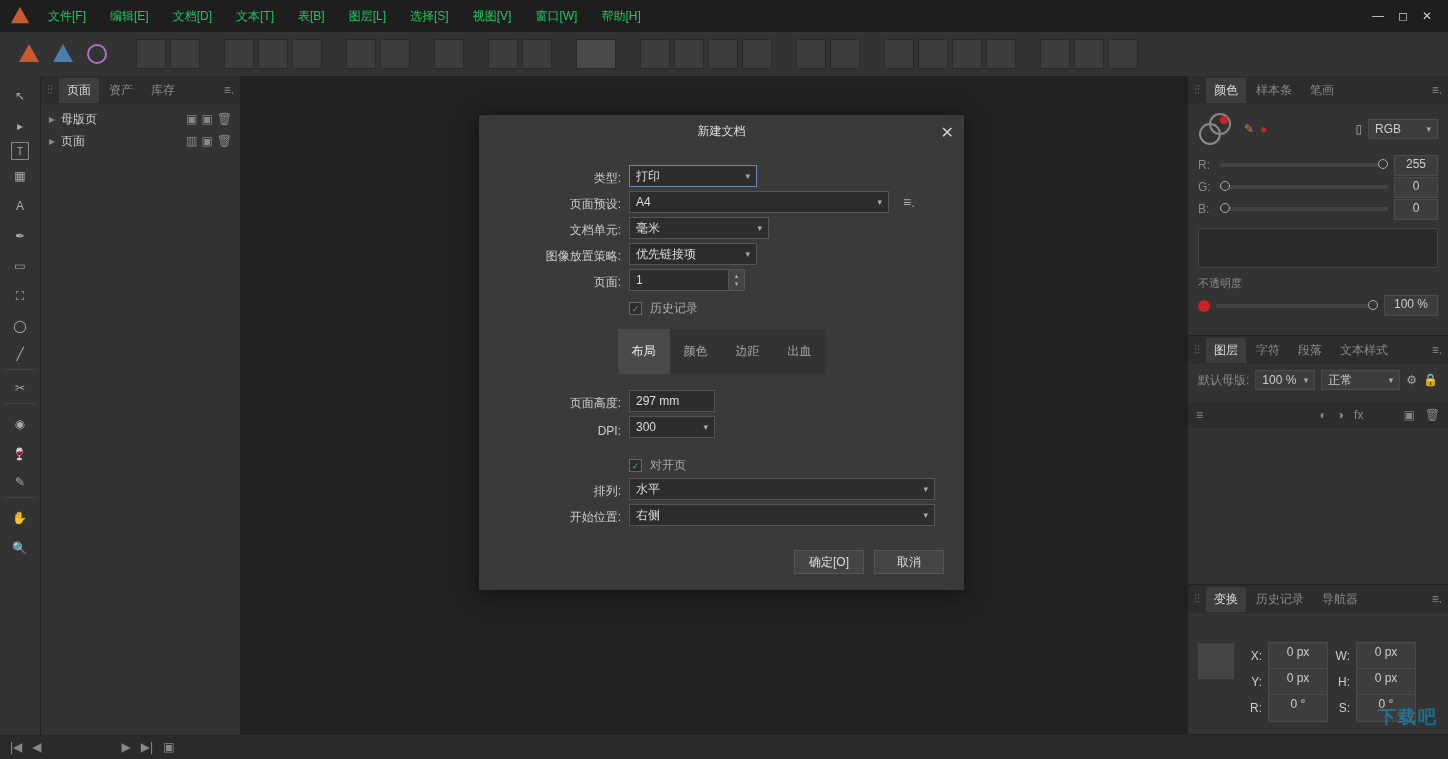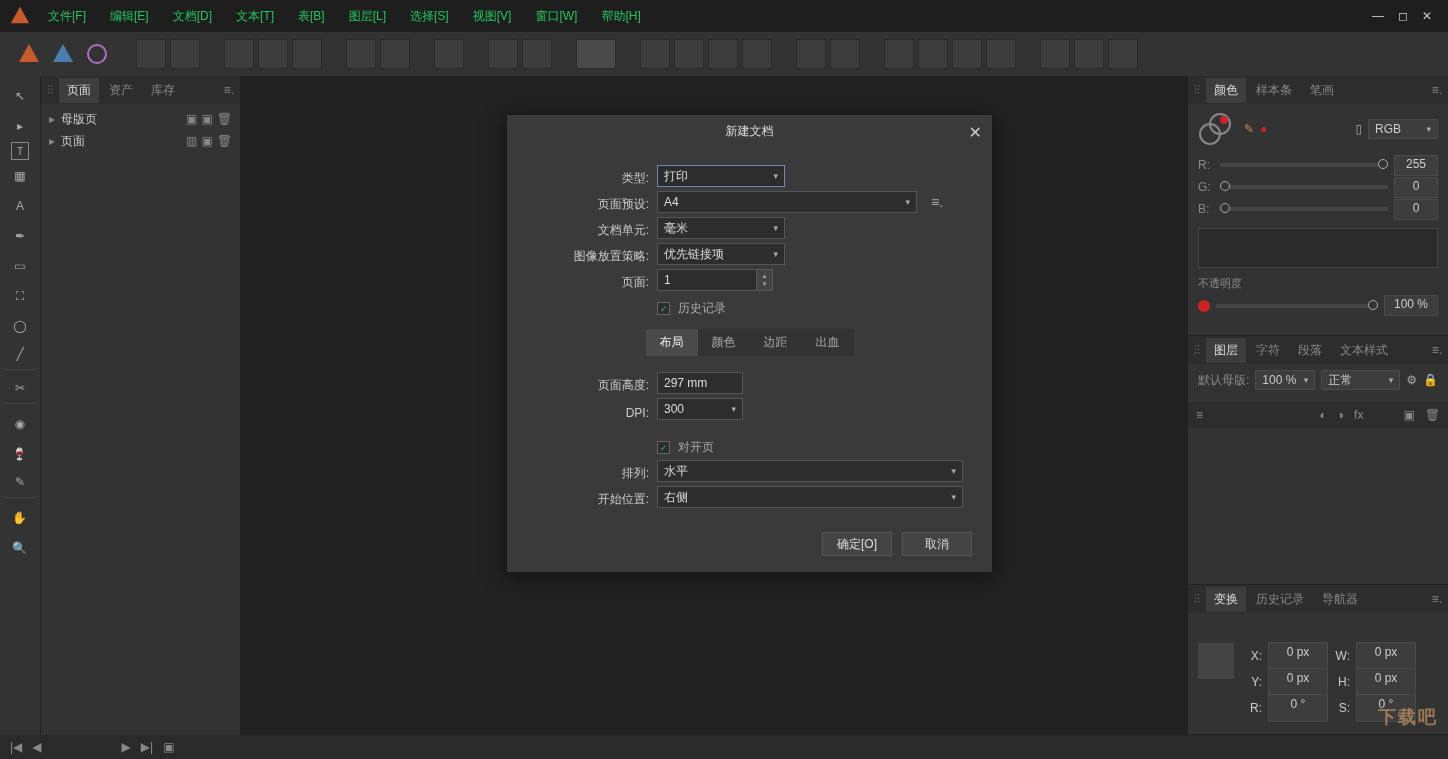--- a/index.html
+++ b/index.html
@@ -67,43 +67,43 @@
 .transform-area { padding: 30px 10px 10px; }
 .tf-row { display: flex; align-items: center; gap: 6px; height: 26px; }
 .tf-label { width: 16px; text-align: right; color: #ccc; }
 .tf-input { width: 60px; height: 28px; background: #3d3d3d; border: 1px solid #4a4a4a; color: #ccc; text-align: center; line-height: 18px; }
 .tf-anchor { width: 36px; height: 36px; background: #444; margin-right: 8px; }
 
 
 .statusbar { position: absolute; bottom: 0; left: 0; right: 0; height: 24px; background: #2a2a2a; display: flex; align-items: center; padding: 0 10px; gap: 10px; color: #888; }
 
 
-.dialog { position: absolute; left: 506px; top: 114px; width: 487px; background: #3a3a3a; border: 1px solid #1a1a1a; box-shadow: 0 4px 20px rgba(0,0,0,0.5); }
+.dialog { position: absolute; left: 478px; top: 114px; width: 487px; background: #3a3a3a; border: 1px solid #1a1a1a; box-shadow: 0 4px 20px rgba(0,0,0,0.5); }
 .dlg-title { height: 32px; display: flex; align-items: center; justify-content: center; color: #ddd; position: relative; }
 .dlg-close { position: absolute; right: 10px; top: 8px; color: #ccc; font-size: 16px; cursor: default; }
 .dlg-body { padding: 14px 20px; }
 .form-row { display: flex; align-items: flex-end; height: 26px; margin-bottom: 0px; }
 .form-label { width: 130px; text-align: right; padding-right: 8px; color: #ccc; }
 .form-ctrl { flex: 1; display: flex; align-items: center; gap: 8px; }
 .combo { height: 22px; background: #2d2d2d; border: 1px solid #555; color: #ddd; padding: 0 6px; display: flex; align-items: center; justify-content: space-between; }
 .combo.hl { border-color: #6a8ab0; }
 .combo-arrow { font-size: 9px; color: #aaa; }
 .textin { height: 22px; background: #2d2d2d; border: 1px solid #555; color: #ddd; padding: 0 6px; line-height: 20px; }
 .spinner { display: flex; flex-direction: column; justify-content: center; height: 22px; background: #444; border: 1px solid #555; border-left: none; width: 16px; }
 .spinner span { font-size: 7px; text-align: center; line-height: 8px; color: #aaa; }
 .chk { width: 13px; height: 13px; background: #2d2d2d; border: 1px solid #666; display: inline-flex; align-items: center; justify-content: center; font-size: 9px; color: #4a9; }
 .chk.checked::before { content: "✓"; }
 .dlg-tabs { display: flex; justify-content: center; gap: 0; margin: 12px 0; }
-.dlg-tab { padding: 5px 14px; background: #333; color: #aaa; }
+.dlg-tab { padding: 14px 14px; background: #333; color: #aaa; }
 .dlg-tab.active { background: #4a4a4a; color: #eee; }
 .dlg-footer { display: flex; justify-content: flex-end; gap: 10px; padding: 10px 20px 16px; }
 .dlg-btn { width: 70px; height: 24px; background: #444; border: 1px solid #555; color: #ddd; text-align: center; line-height: 22px; }
 .menu-icon-sm { color: #aaa; margin-left: 6px; font-size: 14px; }
 
-.watermark { position: absolute; right: 10px; bottom: 30px; color: #fdba74; font-size: 18px; font-weight: bold; letter-spacing: 2px; opacity: 0.5; }
+.watermark { position: absolute; right: 10px; bottom: 30px; color: #0ea5e9; font-size: 18px; font-weight: bold; letter-spacing: 2px; opacity: 0.5; }
 </style>
 </head>
 <body>
 
 <div class="menubar">
   <div class="app-logo">
     <svg viewBox="0 0 24 24">
         <path d="M12 2 L22 20 L2 20 Z" fill="#c85a2e"></path>
       </svg>
   </div>
@@ -404,21 +404,21 @@
         <div class="combo" style="width:260px">
             <span>A4</span>
             <span class="combo-arrow">▾</span>
           </div>
         <span class="menu-icon-sm">≡.</span>
       </div>
     </div>
     <div class="form-row">
       <div class="form-label">文档单元:</div>
       <div class="form-ctrl">
-          <div class="combo" style="width:128px">
+          <div class="combo" style="width:140px">
             <span>毫米</span>
             <span class="combo-arrow">▾</span>
           </div>
         </div>
     </div>
     <div class="form-row">
       <div class="form-label">图像放置策略:</div>
       <div class="form-ctrl">
           <div class="combo" style="width:128px">
             <span>优先链接项</span>

